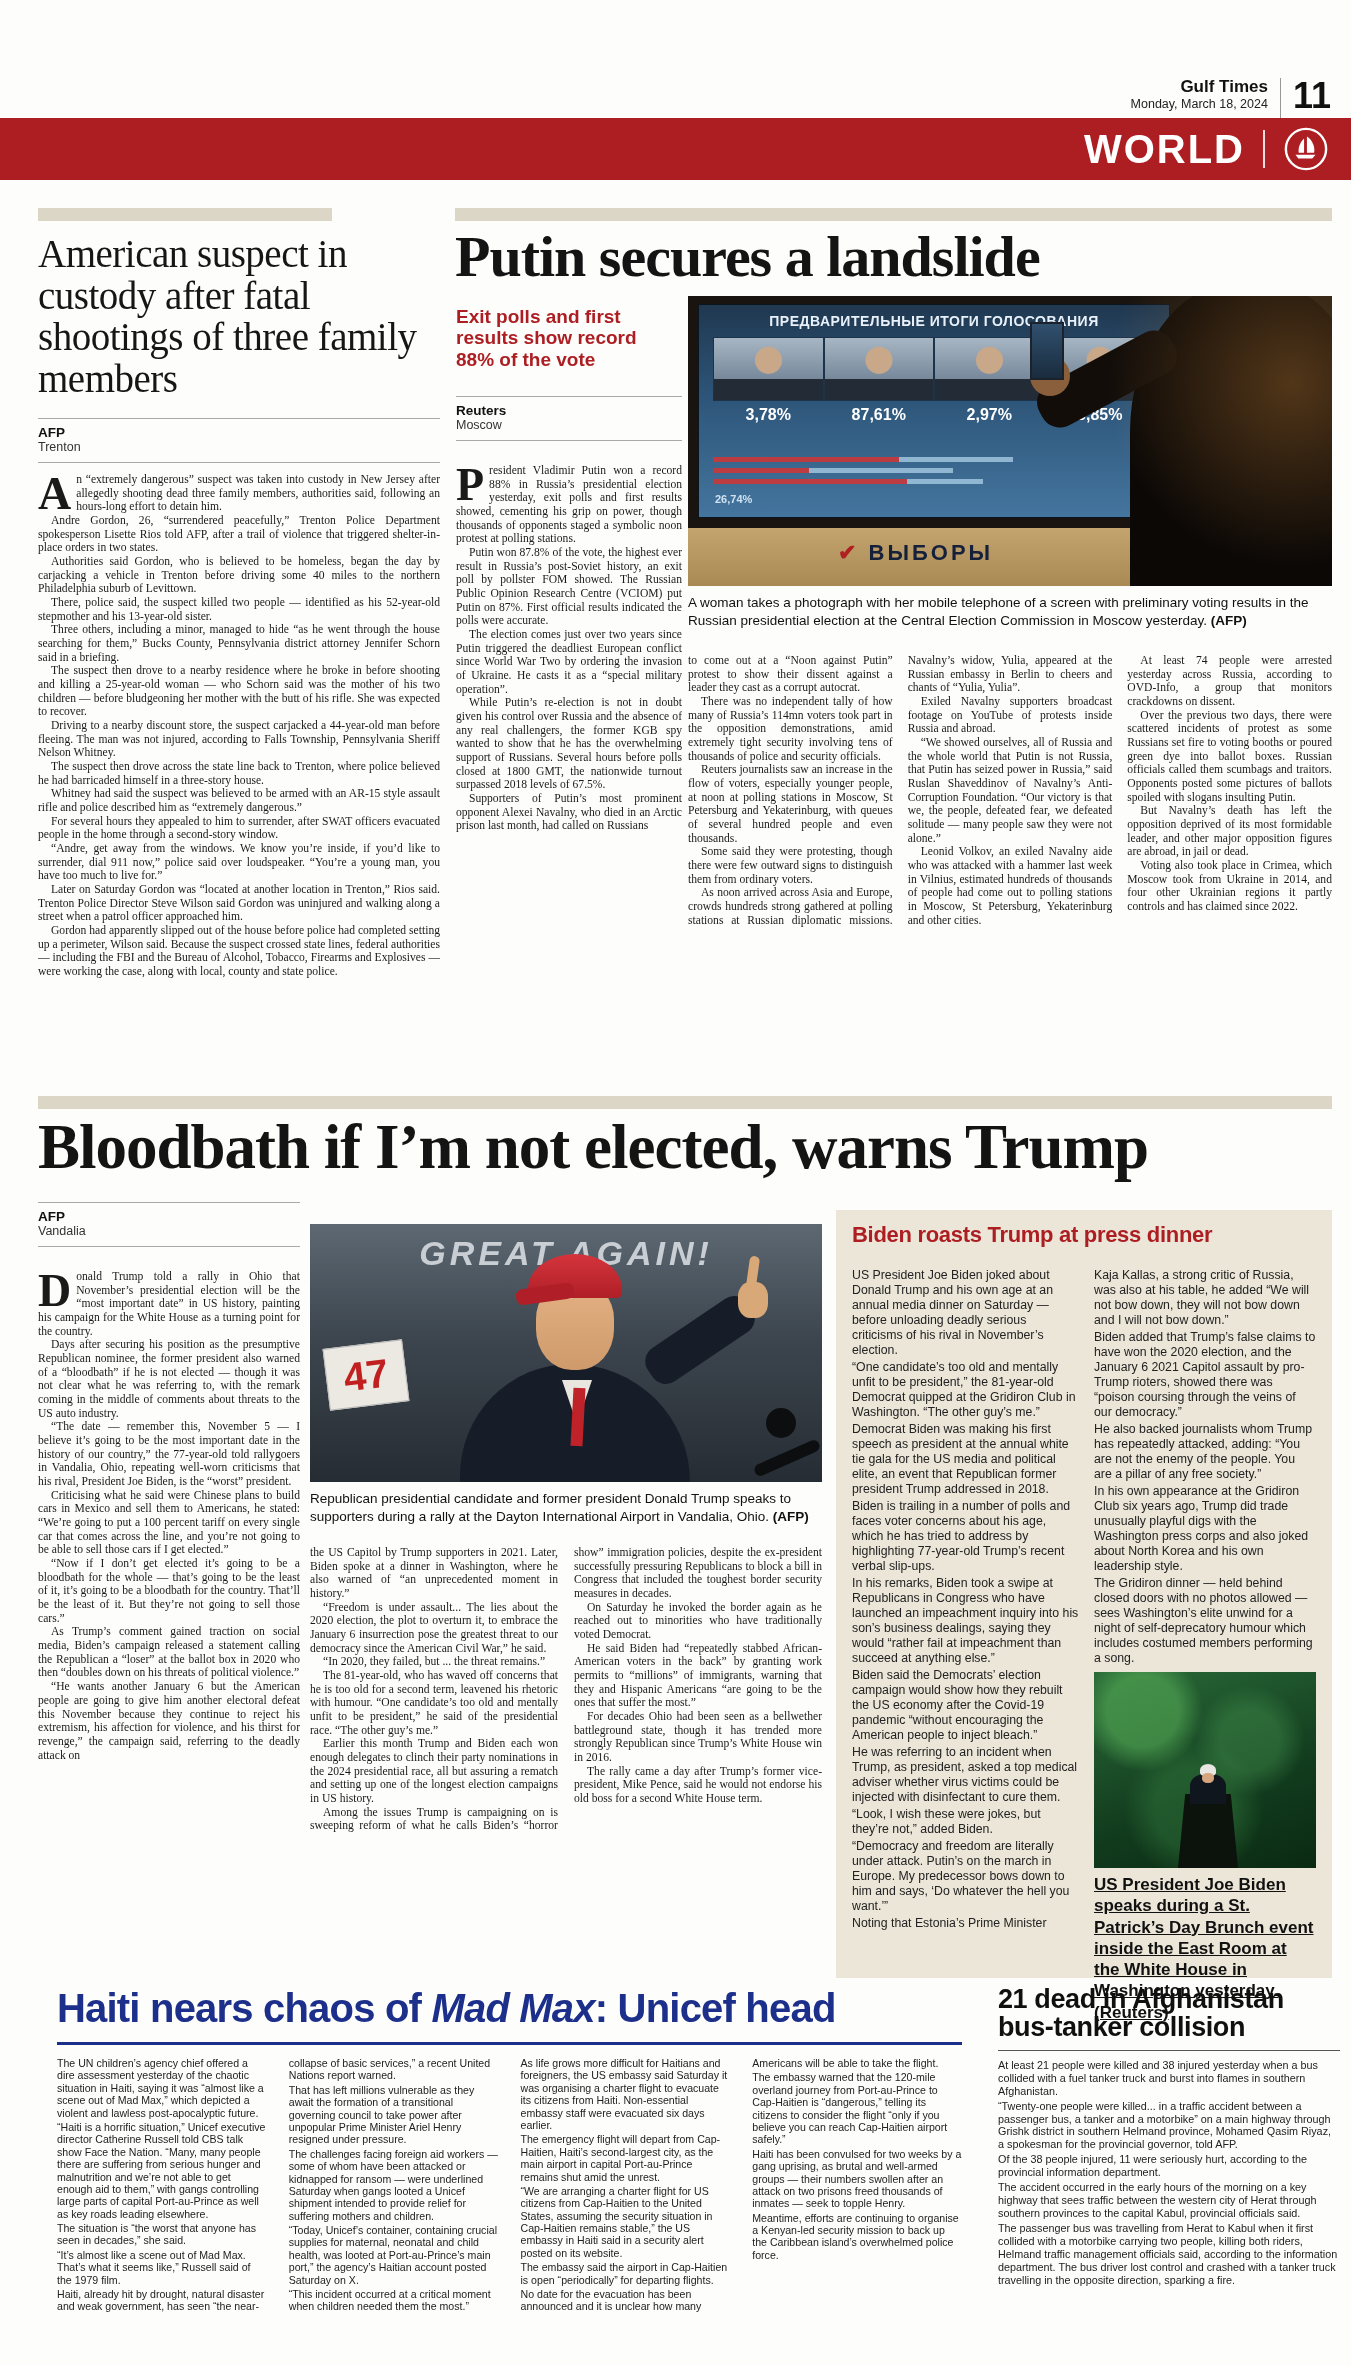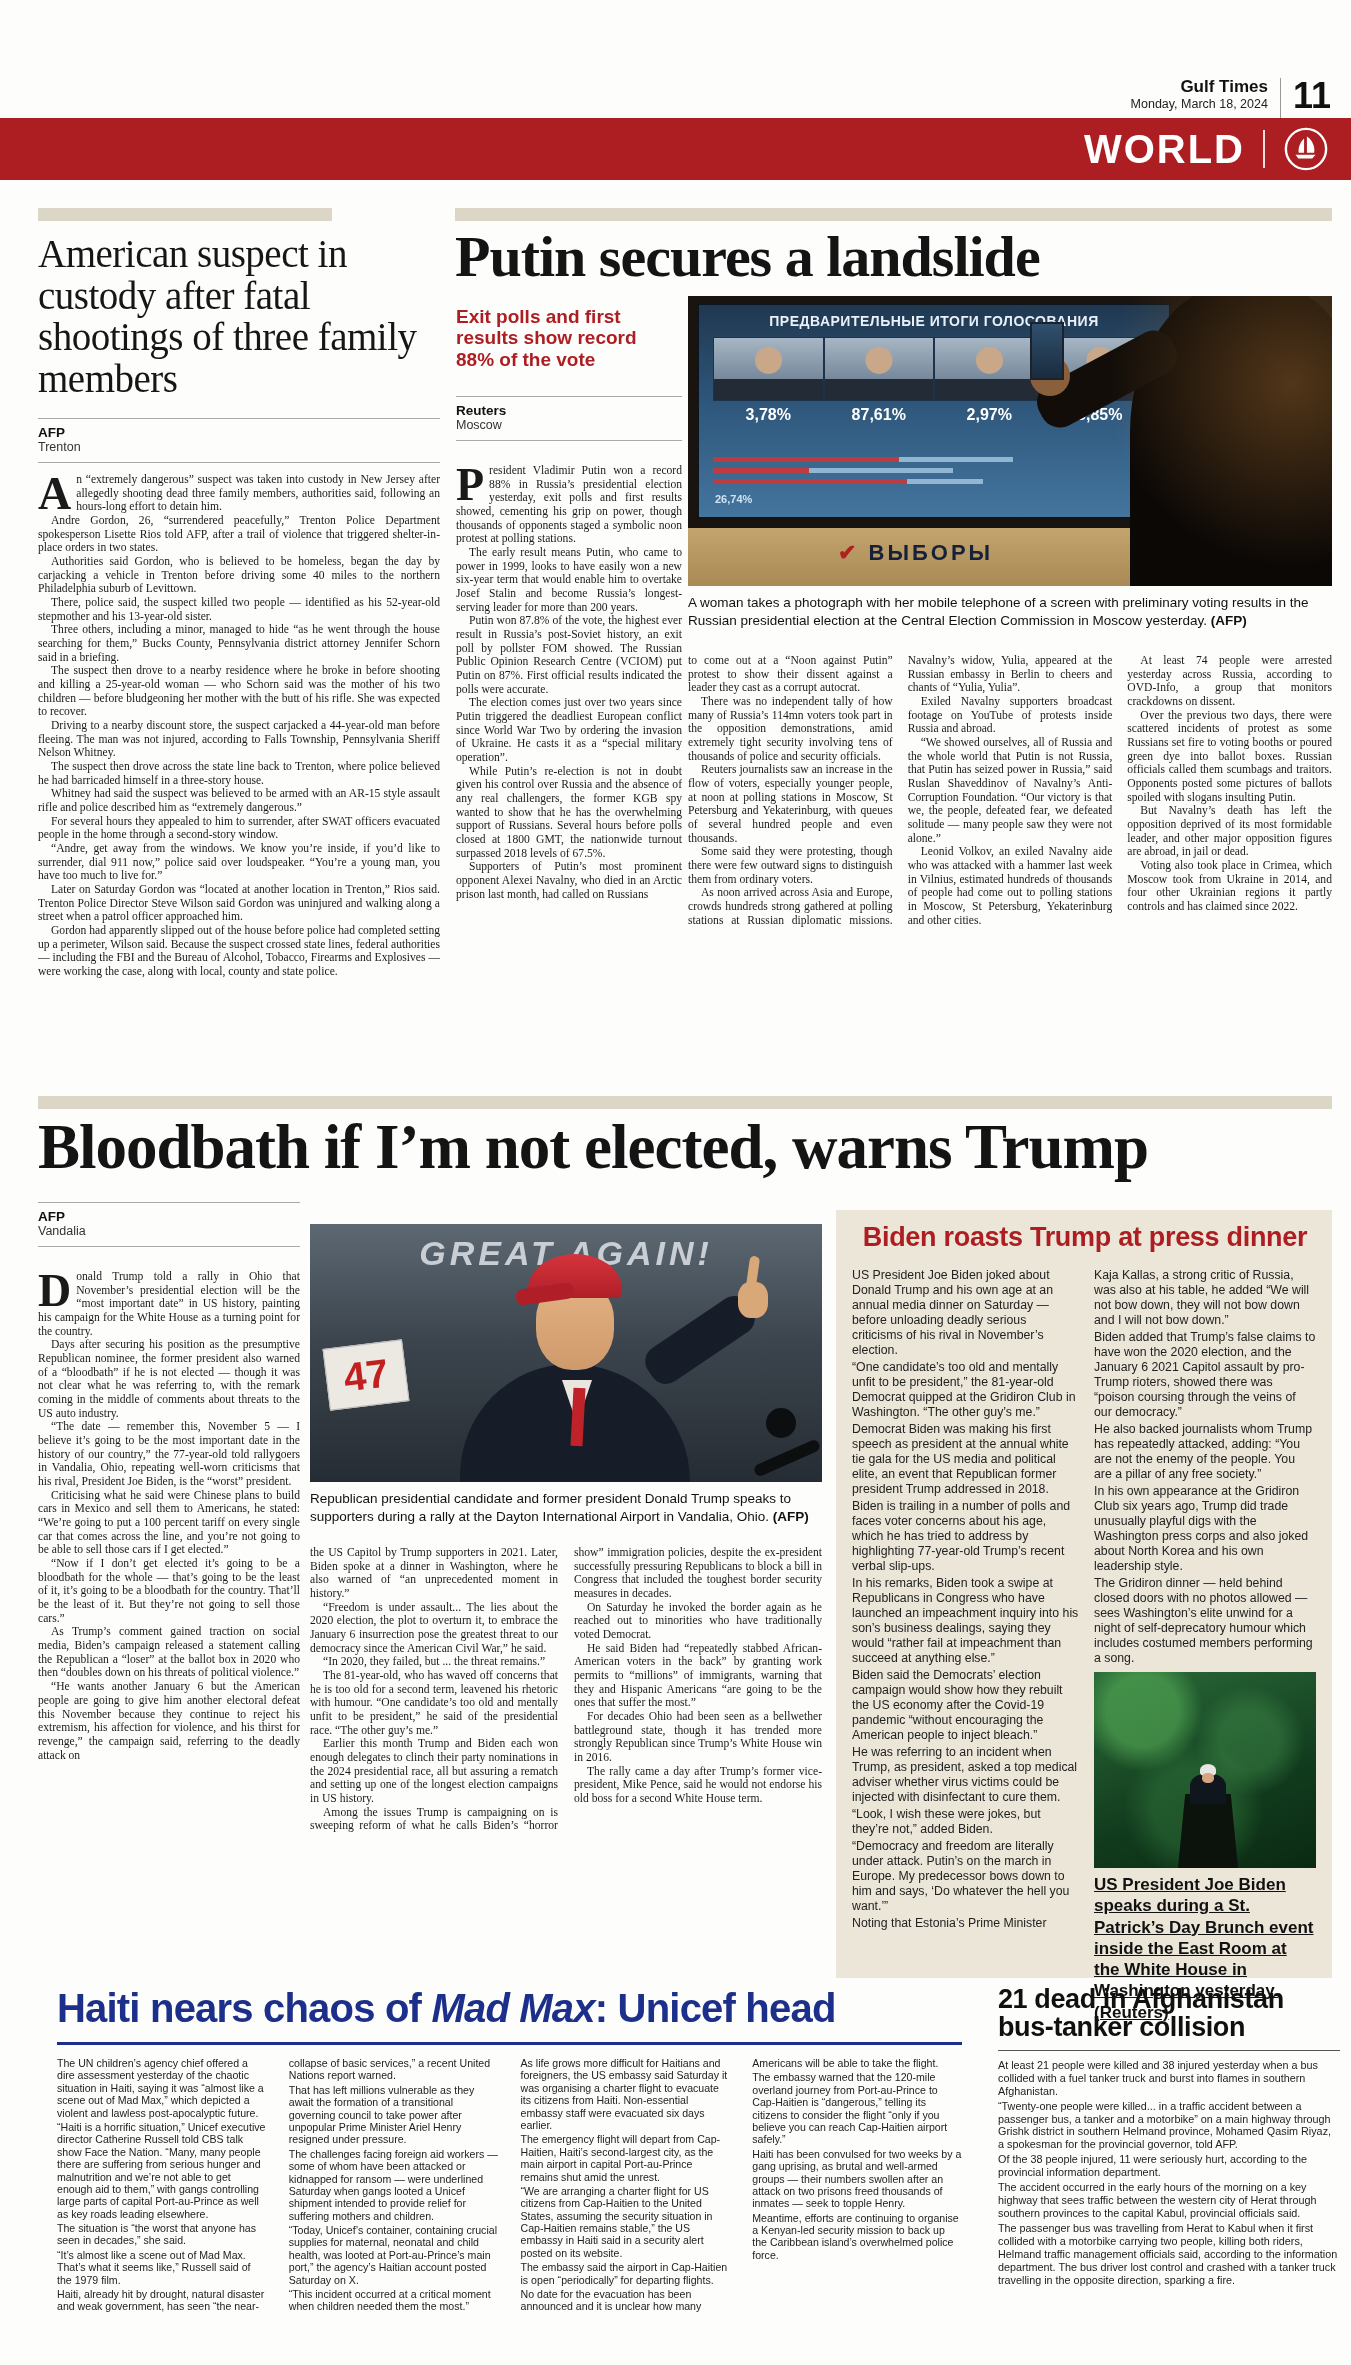--- a/index.html
+++ b/index.html
@@ -124,22 +124,22 @@
           transform:rotate(-34deg);border-radius:16px;}
   .tp-hand{position:absolute;left:428px;top:58px;width:30px;height:36px;background:#d9a878;border-radius:40%;}
   .tp-finger{position:absolute;left:438px;top:32px;width:10px;height:32px;background:#d9a878;border-radius:5px;
              transform:rotate(8deg);}
   .tp-mic{position:absolute;right:26px;bottom:44px;width:30px;height:30px;background:#0c0e10;border-radius:50%;}
   .tp-micstem{position:absolute;right:0;bottom:18px;width:70px;height:12px;background:#0c0e10;
               transform:rotate(-24deg);border-radius:6px;}
 
   
   .biden{position:absolute;left:836px;top:1210px;width:496px;height:768px;background:#ebe6d8;}
-  .biden-title{position:absolute;left:16px;top:12px;width:466px;color:#ad1e23;font-weight:bold;font-size:27px;
-               letter-spacing:-0.3px;text-align:center;}
+  .biden-title{position:absolute;left:16px;top:12px;width:466px;color:#ad1e23;font-weight:bold;font-size:22px;
+               letter-spacing:-0.3px;}
   .sidebar-body{font-size:12.3px;line-height:1.22;color:#222;}
   .biden-col1{position:absolute;left:16px;top:58px;width:228px;height:694px;overflow:hidden;}
   .biden-col2{position:absolute;left:258px;top:58px;width:222px;height:398px;overflow:hidden;}
   .biden-photo{position:absolute;left:258px;top:462px;width:222px;height:196px;overflow:hidden;
       background:radial-gradient(circle at 22% 20%,rgba(90,180,90,.55) 0 36px,rgba(0,0,0,0) 60px),
                  radial-gradient(circle at 70% 35%,rgba(70,150,80,.40) 0 30px,rgba(0,0,0,0) 55px),
                  radial-gradient(circle at 45% 70%,rgba(60,140,70,.35) 0 40px,rgba(0,0,0,0) 70px),
                  linear-gradient(160deg,#2a6b38,#123c1e 60%,#0a2a12);}
   .bp-podium{position:absolute;left:84px;bottom:0;width:60px;height:74px;background:#0c120c;
              clip-path:polygon(12% 0,88% 0,100% 100%,0 100%);}
@@ -221,21 +221,20 @@
   <article class="putin">
     <div class="kicker"></div>
     <h1>Putin secures a landslide</h1>
     <div class="putin-subhead">Exit polls and first results show record 88% of the vote</div>
     <div class="byline">
       <div class="agency">Reuters</div>
       <div class="place">Moscow</div>
     </div>
     <div class="putin-col1 serif-body dropcap">
         <p>President Vladimir Putin won a record 88% in Russia’s presidential election yesterday, exit polls and first results showed, cementing his grip on power, though thousands of opponents staged a symbolic noon protest at polling stations.</p>
-        <p>The early result means Putin, who came to power in 1999, looks to have easily won a new six-year term that would enable him to overtake Josef Stalin and become Russia’s longest-serving leader for more than 200 years.</p>
         <p>Putin won 87.8% of the vote, the highest ever result in Russia’s post-Soviet history, an exit poll by pollster FOM showed. The Russian Public Opinion Research Centre (VCIOM) put Putin on 87%. First official results indicated the polls were accurate.</p>
         <p>The election comes just over two years since Putin triggered the deadliest European conflict since World War Two by ordering the invasion of Ukraine. He casts it as a “special military operation”.</p>
         <p>While Putin’s re-election is not in doubt given his control over Russia and the absence of any real challengers, the former KGB spy wanted to show that he has the overwhelming support of Russians. Several hours before polls closed at 1800 GMT, the nationwide turnout surpassed 2018 levels of 67.5%.</p>
         <p>Supporters of Putin’s most prominent opponent Alexei Navalny, who died in an Arctic prison last month, had called on Russians</p>
       </div>
 
     <div class="putin-photo">
       <div class="pp-screen">
         <div class="pp-title">ПРЕДВАРИТЕЛЬНЫЕ ИТОГИ ГОЛОСОВАНИЯ</div>
         <div class="pp-cands">

